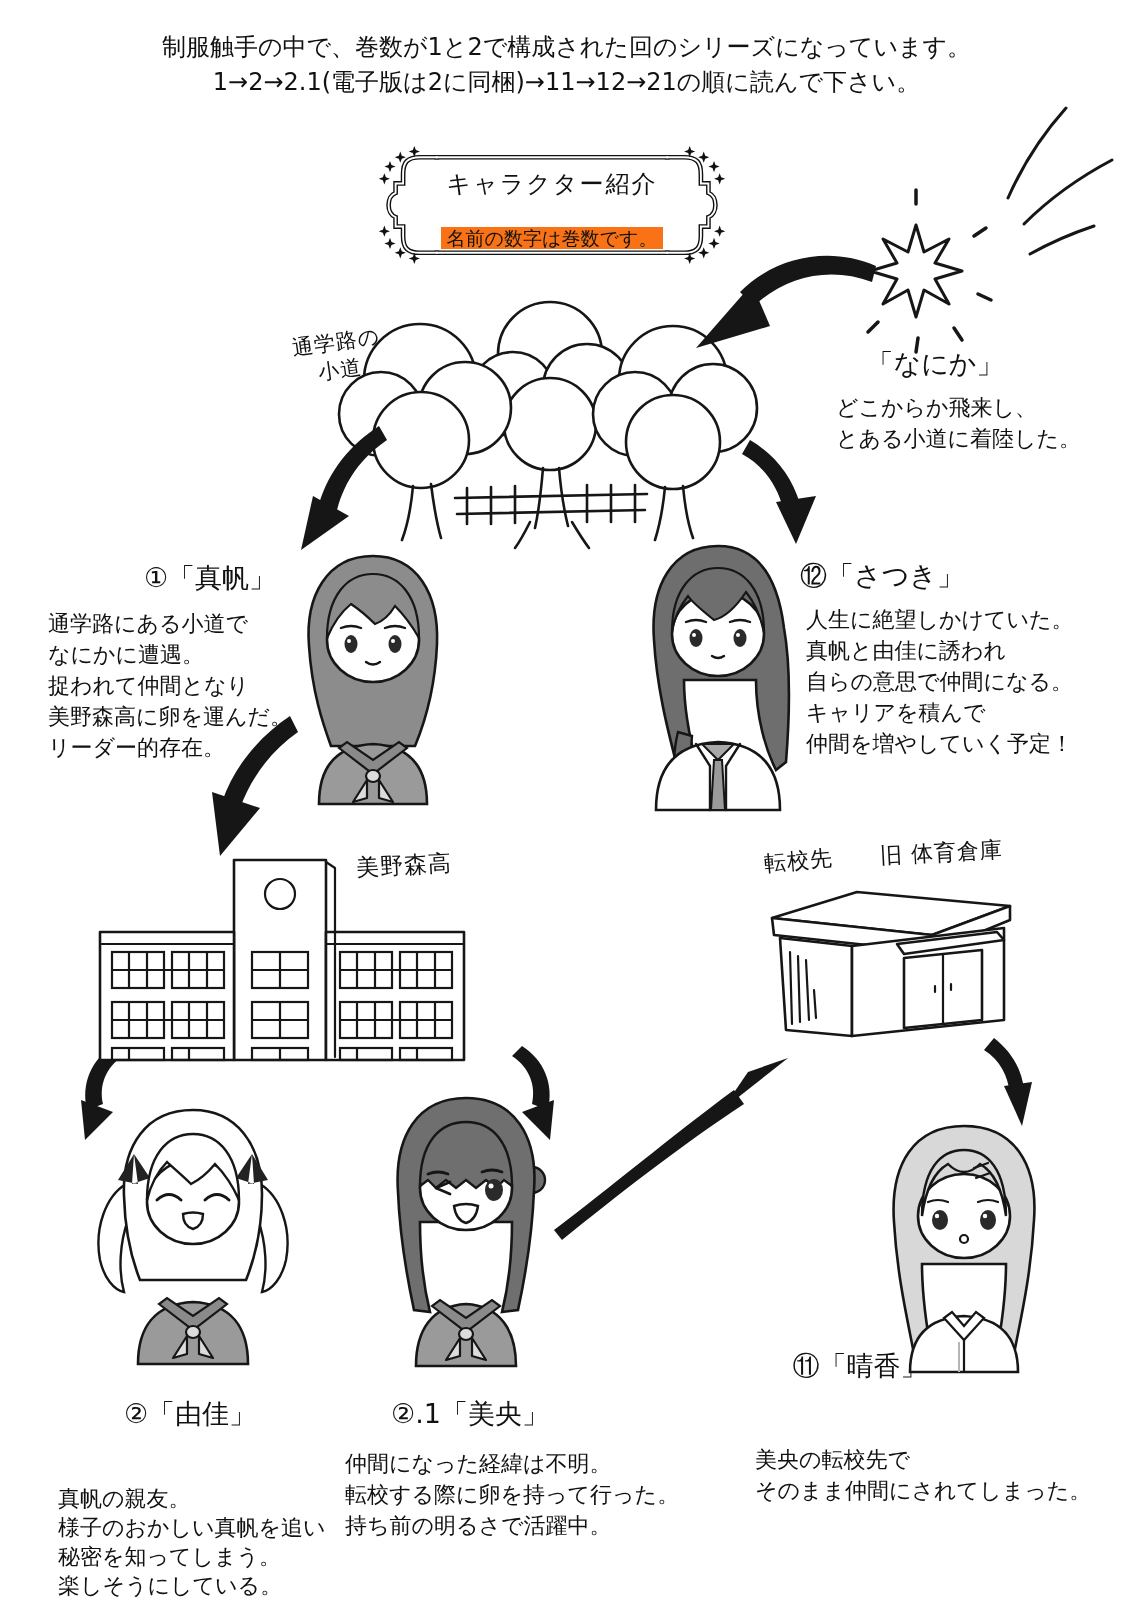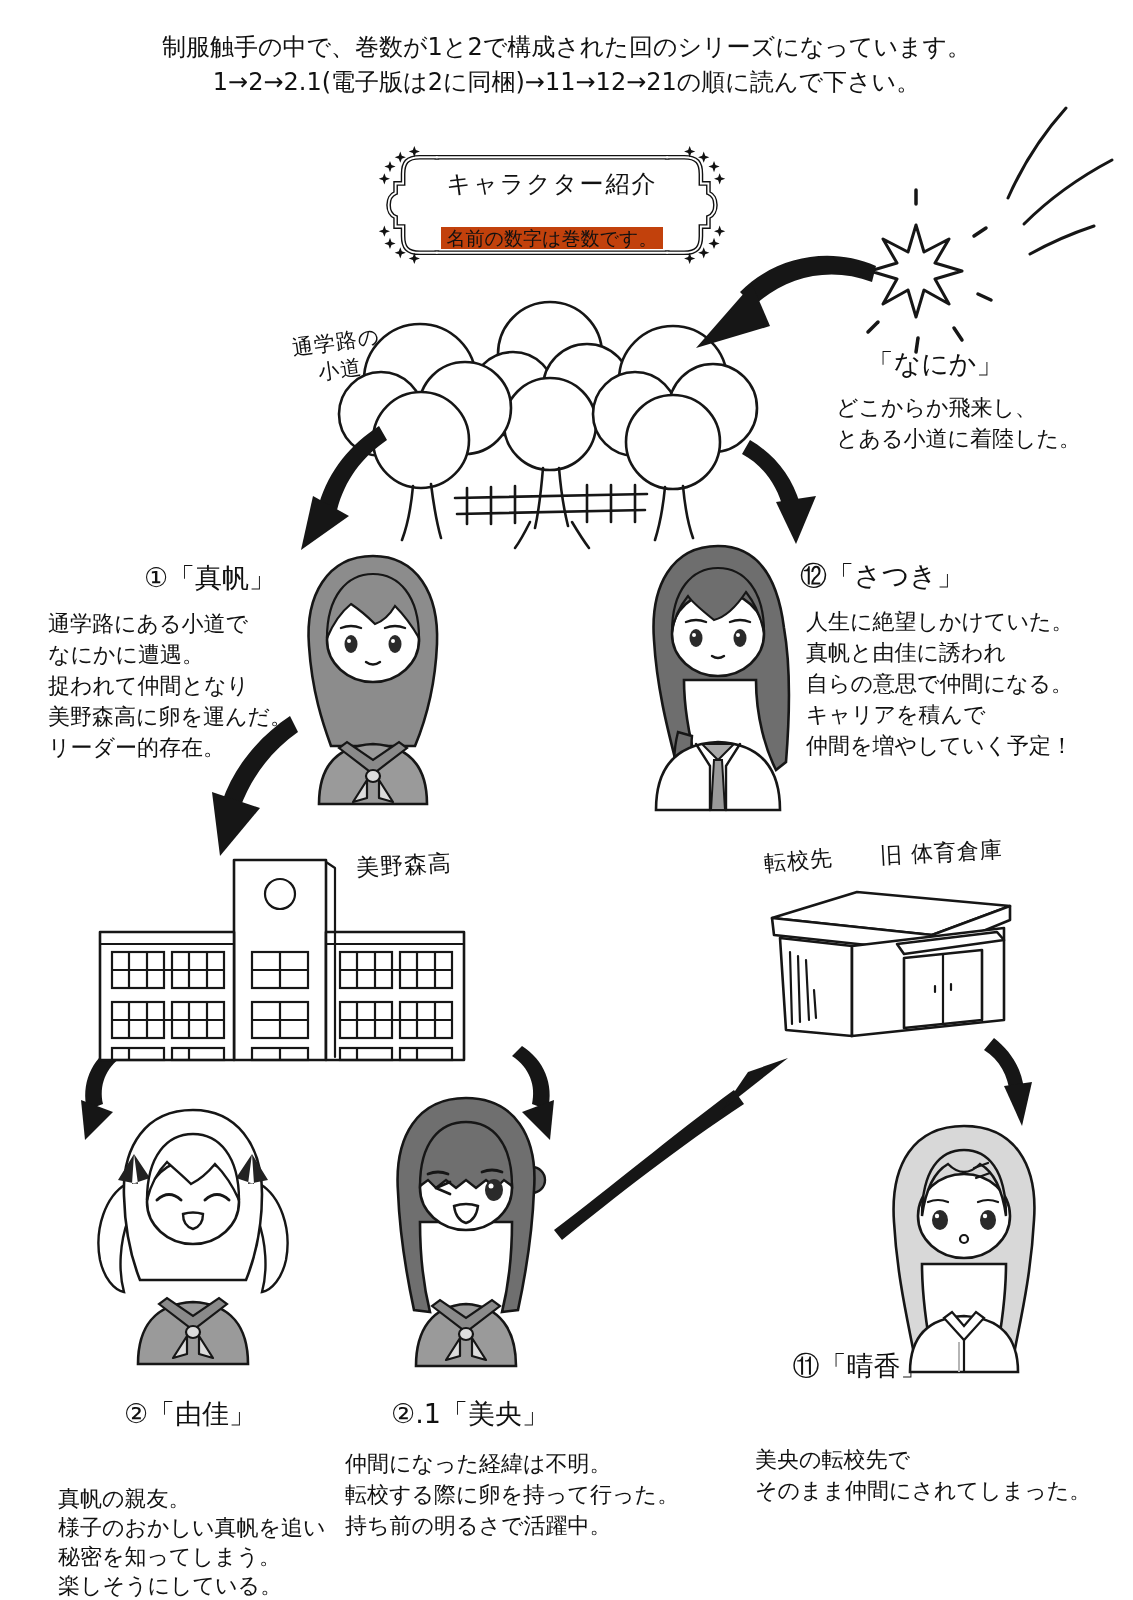--- a/index.html
+++ b/index.html
@@ -9,21 +9,21 @@
   .about{left:0;top:30px;width:1133px;text-align:center;font-size:24px;line-height:35px;}
   .cname{font-size:27px;white-space:nowrap;}
   .desc{font-size:22px;line-height:31px;white-space:nowrap;}
   .hand{font-size:22px;white-space:nowrap;letter-spacing:1px;}
   .center{text-align:center;}
   svg{display:block;overflow:visible;}
   .ink{stroke:#161616;fill:none;stroke-linecap:round;stroke-linejoin:round;}
   .fillink{fill:#161616;stroke:none;}
   .title-text{left:363px;top:168px;width:378px;text-align:center;font-size:24px;letter-spacing:2px;}
   .subtitle-text{left:363px;top:226px;width:378px;text-align:center;font-size:19px;}
-  .subtitle-text span{background:#c2410c;padding:0 6px;}
+  .subtitle-text span{background:#f97316;padding:0 6px;}
 </style>
 </head>
 <body>
 
 <div id="canvas">
 
   <div class="abs about">
     <div>制服触手の中で、巻数が1と2で構成された回のシリーズになっています。</div>
     <div>1→2→2.1(電子版は2に同梱)→11→12→21の順に読んで下さい。</div>
   </div>
@@ -181,21 +181,21 @@
         <path d="M102,88 Q112,84 122,88"></path>
         <path d="M83,122 Q90,127 97,122"></path>
       </g>
     <ellipse cx="68" cy="104" rx="6.5" ry="9" fill="#2a2a2a"></ellipse>
       <ellipse cx="112" cy="104" rx="6.5" ry="9" fill="#2a2a2a"></ellipse>
     <circle cx="66" cy="101" r="2" fill="#fff"></circle>
       <circle cx="110" cy="101" r="2" fill="#fff"></circle>
   </svg>
 
   <div class="abs cname" style="left:800px;top:558px;">⑫「さつき」</div>
-  <div class="abs desc" style="left:806px;top:606px;">
+  <div class="abs desc" style="left:806px;top:606px;font-family:Liberation Mono, monospace;">
     <div>人生に絶望しかけていた。</div>
     <div>真帆と由佳に誘われ</div>
     <div>自らの意思で仲間になる。</div>
     <div>キャリアを積んで</div>
     <div>仲間を増やしていく予定！</div>
   </div>
   <svg class="abs" style="left:626px;top:532px;" width="190" height="282" viewBox="0 0 190 282">
     <path d="M92,14 C46,14 24,54 28,108 C31,160 44,206 52,238 L74,244 C64,210 58,178 58,148 L130,148 C130,186 140,218 150,238 L160,230 C164,180 164,130 158,96 C152,48 134,14 92,14 Z" fill="#6e6e6e" stroke="#161616" stroke-width="2.6"></path>
     <path d="M52,200 C44,232 50,256 64,266 C74,270 80,260 76,250 C68,240 64,222 66,204 Z" fill="#6e6e6e" stroke="#161616" stroke-width="2.4"></path>
     <path d="M30,278 C30,238 48,212 92,210 C136,212 154,238 154,278 Z" fill="#fff" stroke="#161616" stroke-width="2.6"></path>

